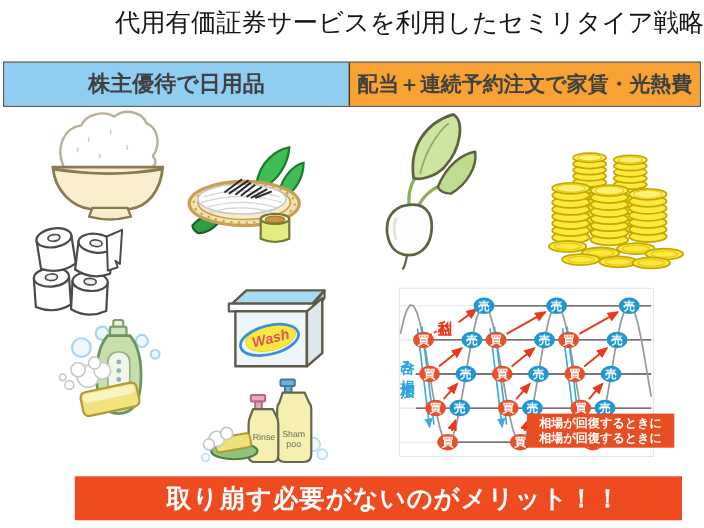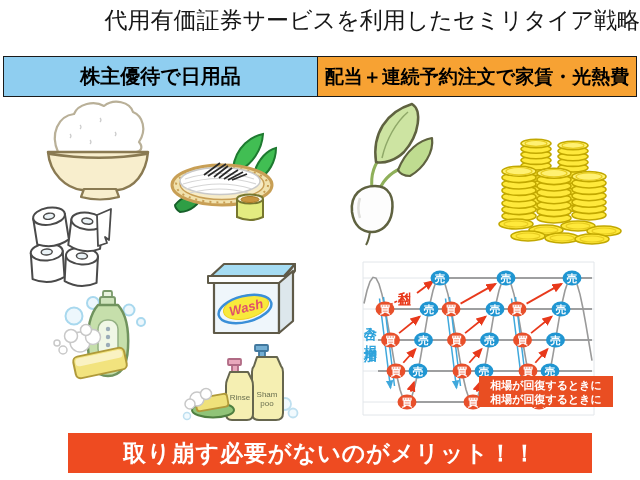--- a/index.html
+++ b/index.html
@@ -2,35 +2,35 @@
 <html><head>
 <meta charset="utf-8">
 <style>
   html,body{margin:0;padding:0;background:#fff;}
   .canvas{position:relative;width:640px;height:480px;background:#ffffff;overflow:hidden;
           font-family:"Liberation Sans","DejaVu Sans",sans-serif;}
   .title{position:absolute;top:5px;left:0;width:640px;text-align:right;
          font-size:23px;color:#161616;white-space:nowrap;}
   .headers{position:absolute;top:56px;left:3px;width:634px;height:41px;display:flex;
            box-sizing:border-box;border:1.6px solid #1a1a1a;}
-  .hcell{display:flex;align-items:center;justify-content:center;font-weight:bold;color:#000000;
+  .hcell{display:flex;align-items:center;justify-content:center;font-weight:bold;color:#404040;
          box-sizing:border-box;white-space:nowrap;}
   .hcell.left{width:313px;font-size:20px;}
   .hcell.right{flex:1;border-left:1.6px solid #1a1a1a;font-size:19px;font-family:Liberation Mono, monospace;}
   svg.art{position:absolute;left:0;top:0;}
   .v-label{position:absolute;writing-mode:vertical-rl;text-orientation:upright;
            font-weight:bold;white-space:nowrap;}
   #profit-label{left:395px;top:280px;font-size:13px;letter-spacing:2px;}
   #loss-label{left:361px;top:316px;font-size:13px;letter-spacing:2px;}
   #callout{position:absolute;left:479px;top:376px;width:134px;height:31px;box-sizing:border-box;
            color:#fff;font-size:11px;font-weight:bold;text-align:center;line-height:14px;
            padding-top:2px;white-space:nowrap;}
   #banner{position:absolute;left:68px;top:433px;width:524px;height:40px;color:#fff;
           font-weight:bold;font-size:23px;text-align:center;line-height:40px;
-          letter-spacing:1px;white-space:nowrap;}
+          letter-spacing:1px;white-space:nowrap;padding-left:28px;}
 </style>
 </head>
 <body>
 
 <div class="canvas">
 
   <div class="title">代用有価証券サービスを利用したセミリタイア戦略</div>
 
   <div class="headers">
     <div class="hcell left" id="hleft" style="background: rgb(143, 206, 240);">

